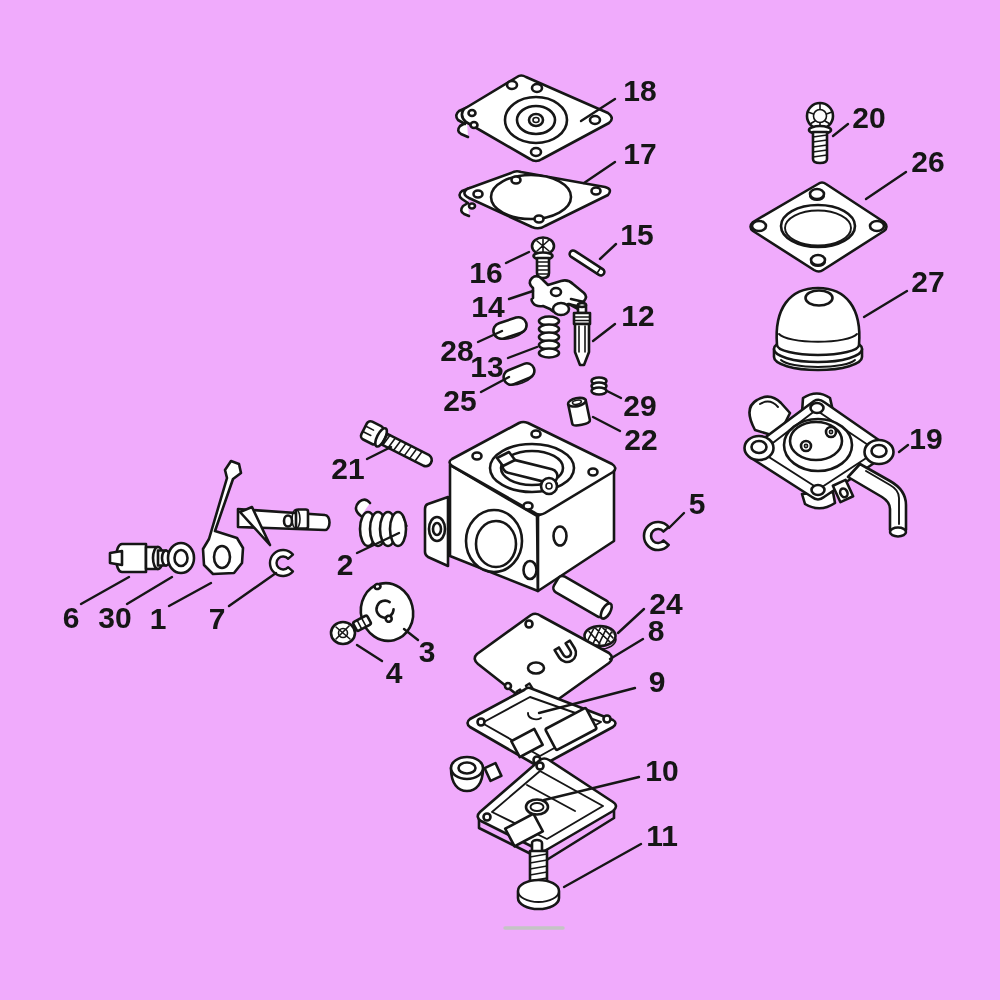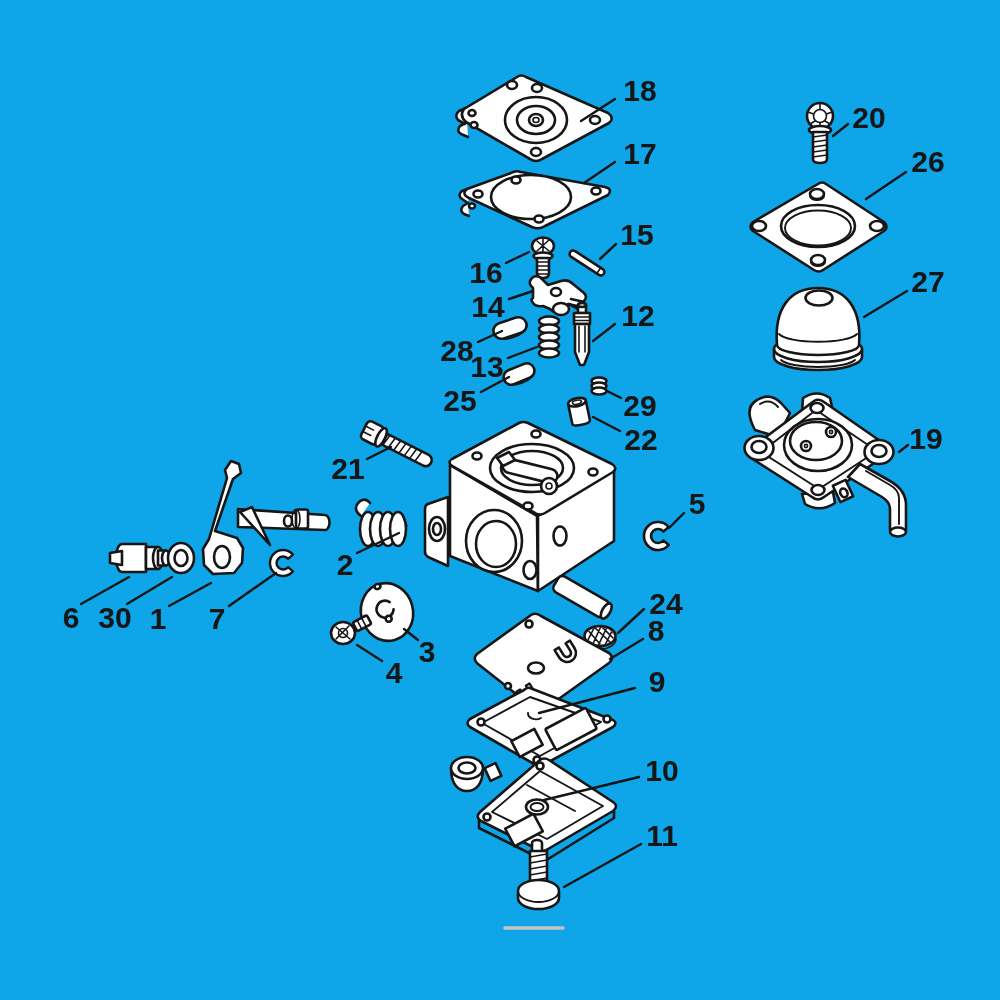--- a/index.html
+++ b/index.html
@@ -1,16 +1,16 @@
 <!DOCTYPE html>
 <html><head>
 <meta charset="utf-8">
 <style>
   html,body{margin:0;padding:0;background:#ffffff;}
-  .stage{width:1000px;height:1000px;background:#0ea5e9;position:relative;overflow:hidden;}
+  .stage{width:1000px;height:1000px;background:#f0abfc;position:relative;overflow:hidden;}
   svg *{stroke:#161616;stroke-width:2.6;fill:none;stroke-linecap:round;stroke-linejoin:round;}
   svg .w{fill:#ffffff;}
   svg .t{stroke-width:1.6;}
   svg .t2{stroke-width:1.9;}
   svg .shadow{stroke:#c4c4c4;stroke-width:3.5;}
   .callout line{stroke-width:2.4;}
   .callout text{stroke:none;fill:#161616;font:700 30px "Liberation Sans", sans-serif;text-anchor:middle;dominant-baseline:central;}
 </style>
 </head>
 <body>

